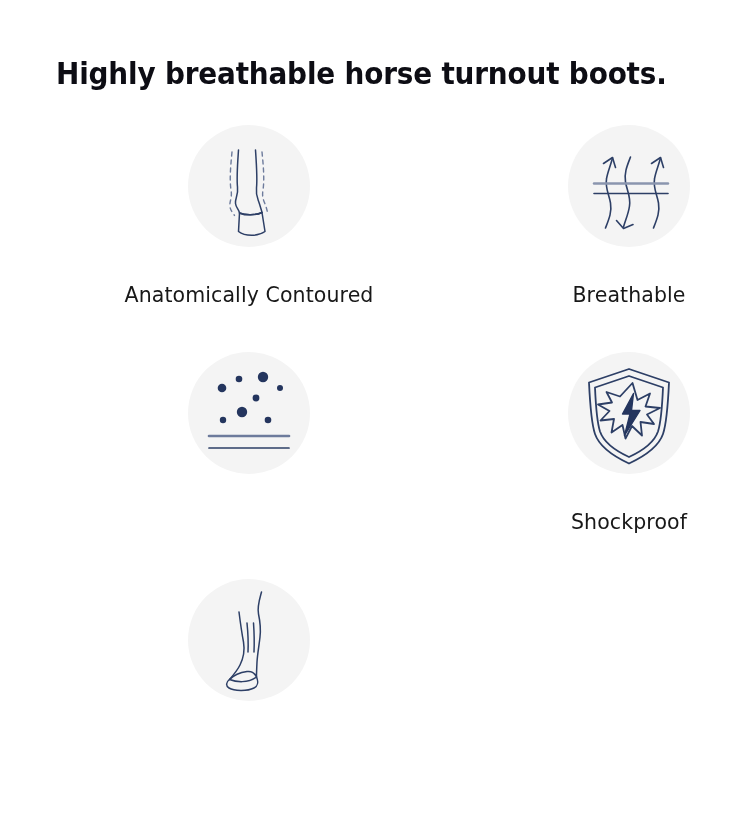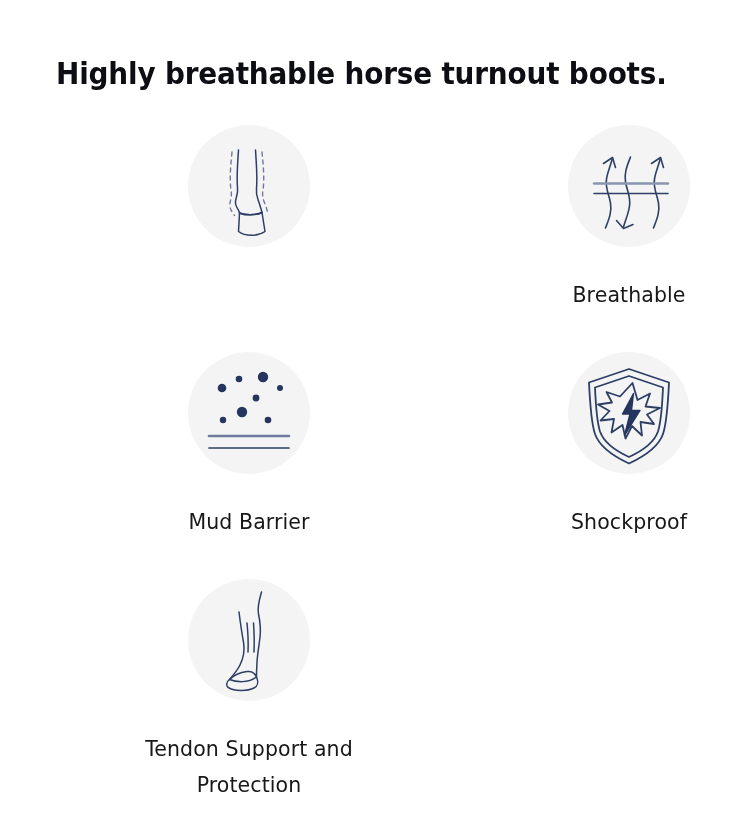--- a/index.html
+++ b/index.html
@@ -121,20 +121,21 @@
             <path d="M51.5 88 C57 90.5 68 90.5 74 87.5"></path>
           </g>
           <g fill="none" stroke="#6d7b9c" stroke-width="1.4" stroke-linecap="round" stroke-linejoin="round" stroke-dasharray="4 4">
 
             <path d="M44 27 C42.5 42 41.5 55 43 65 C44.5 73 41 77 42 82 C42.8 86 45 88 46.5 90.5"></path>
 
             <path d="M74 27 C75.5 42 76.5 55 75 65 C73.5 73 76.5 77 78 81.5 C79 85 79.5 87 79.5 89"></path>
           </g>
         </svg>
       </div>
+      <div class="feature-label">Anatomically Contoured</div>
     </div>
 
     <div class="feature col-right row-1">
       <div class="icon-circle">
         <svg viewBox="0 0 122 122">
           <g fill="none" stroke="#2d3f66" stroke-width="1.6" stroke-linecap="round" stroke-linejoin="round">
 
             <path d="M37.5 103 C41 94 44 87 42.5 78 C41 69 37 63 38.5 54 C39.5 47 42.5 41 44.5 33"></path>
             <path d="M35.5 38.5 L44.5 32.5 L47.5 42.5"></path>
 
@@ -166,21 +167,20 @@
             <circle cx="54" cy="60" r="5.2"></circle>
             <circle cx="80" cy="68" r="3.3"></circle>
             <circle cx="35" cy="68" r="3.2"></circle>
           </g>
           <g stroke-linecap="round">
             <line x1="21" y1="84" x2="101" y2="84" stroke="#6d7b9c" stroke-width="2.6"></line>
             <line x1="21" y1="96" x2="101" y2="96" stroke="#2d3f66" stroke-width="1.7"></line>
           </g>
         </svg>
       </div>
-      <div class="feature-label">Mud Barrier</div>
     </div>
 
     <div class="feature col-right row-2">
       <div class="icon-circle">
         <svg viewBox="0 0 122 122">
           <g fill="none" stroke="#2d3f66" stroke-width="1.8" stroke-linecap="round" stroke-linejoin="round">
 
             <path d="M61 17 L101 30.5 C100 52 99 70 95 82 C90.5 95 76 104.5 61 111.5
                      C46 104.5 31.5 95 27 82 C23 70 22 52 21 30.5 Z"></path>
 
@@ -213,17 +213,16 @@
                      C70.5 102.5 70 107 66 109 C59 112.5 46 112 41 109
                      C37.5 107 38 103 41.5 100.5 Z"></path>
 
             <path d="M41.5 100.5 C48 103 60 104.5 68.5 98"></path>
 
             <path d="M59 44 C60 54 60.5 63 60 73"></path>
             <path d="M65.5 44 C66.2 54 66.5 63 66 73"></path>
           </g>
         </svg>
       </div>
-      <div class="feature-label label-narrow">Tendon Support and Protection</div>
     </div>
 
   </div>
 </div>
 
 </body></html>

